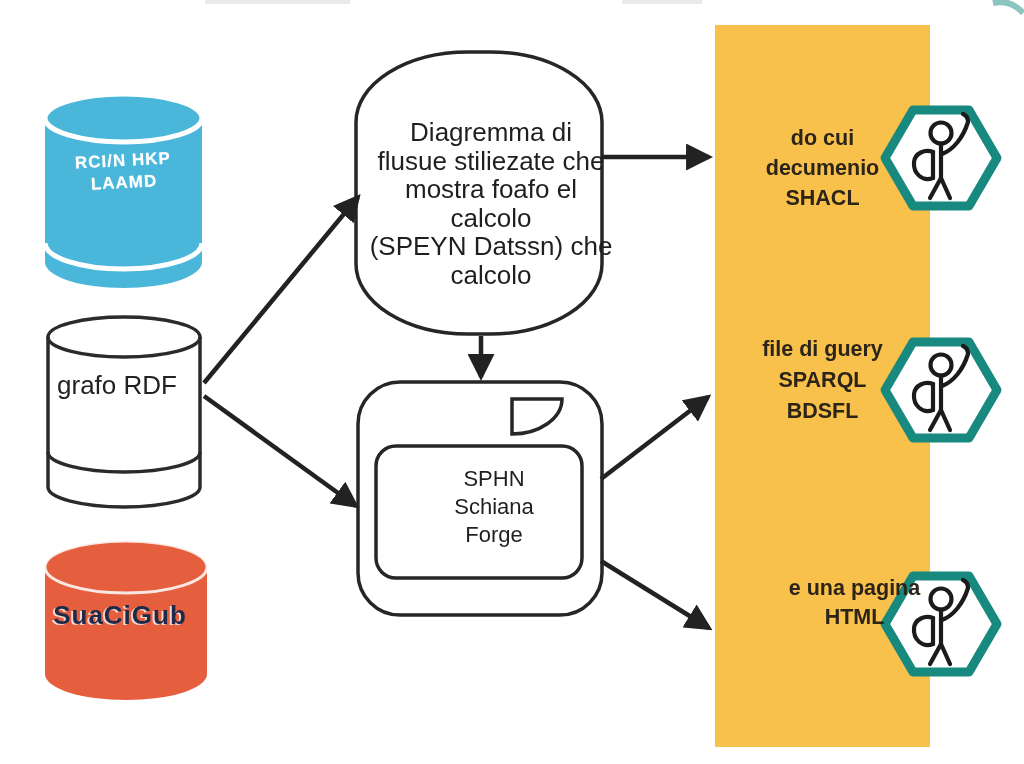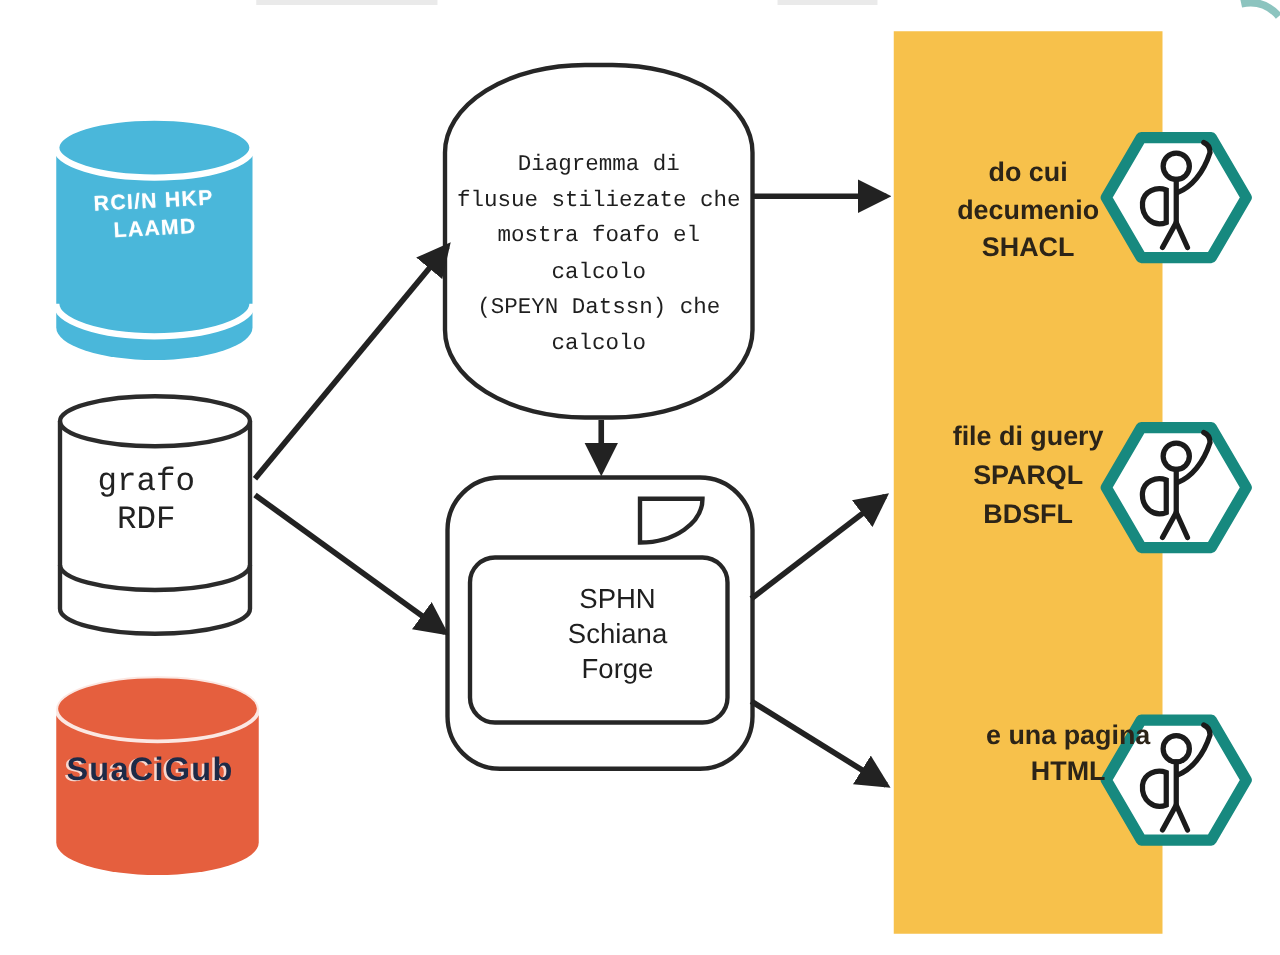--- a/index.html
+++ b/index.html
@@ -11,27 +11,27 @@
   .panel{
     position:absolute;left:715px;top:25px;width:215px;height:722px;
     background:#f7c14b;z-index:1;
   }
   .txt{position:absolute;z-index:3;text-align:center;color:#1f1f1f;}
   .cyl-blue-label{
     left:45px;top:150px;width:157px;color:#ffffff;font-weight:bold;
     font-size:17px;line-height:22px;letter-spacing:1px;
     transform:rotate(-3deg);text-shadow:0 0 1px rgba(255,255,255,.6);
   }
-  .cyl-rdf-label{left:48px;top:370px;width:138px;font-size:26px;color:#222;font-family:Liberation Mono, monospace;}
+  .cyl-rdf-label{left:48px;top:370px;width:138px;font-size:26px;color:#222;}
   .cyl-red-label{
     left:45px;top:600px;width:150px;font-size:26px;font-weight:bold;
     color:#1e2a47;text-shadow:-2px 1px 0 rgba(255,255,255,.75);
     letter-spacing:1px;
   }
-  .flow-note{left:356px;top:118px;width:246px;font-size:18px;line-height:28.5px;font-family:Liberation Mono, monospace;}
+  .flow-note{left:368px;top:118px;width:246px;font-size:26px;line-height:28.5px;}
   .box-label{left:376px;top:465px;width:236px;font-size:22px;line-height:28px;}
   .panel-item{left:715px;width:215px;font-size:21.5px;font-weight:bold;color:#2c2418;}
   .panel-item-1{top:123px;line-height:30px;}
   .panel-item-2{top:334px;line-height:31px;}
   .panel-item-3{top:574px;line-height:29px;padding-left:32px;}
 </style>
 </head>
 <body>
 
 <div class="canvas">

